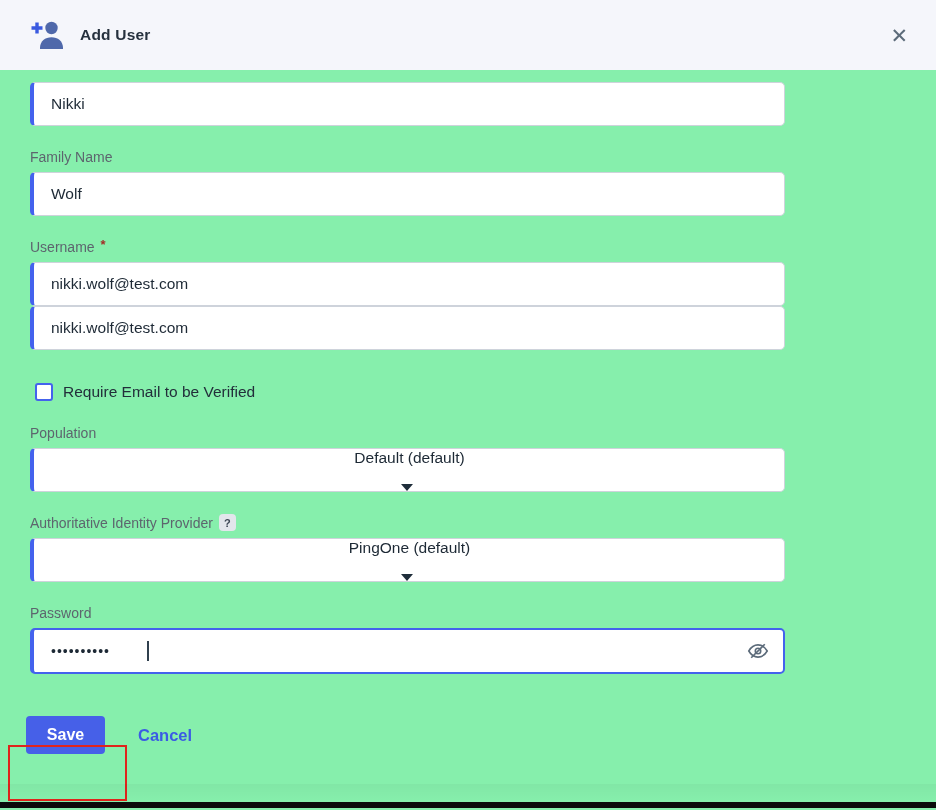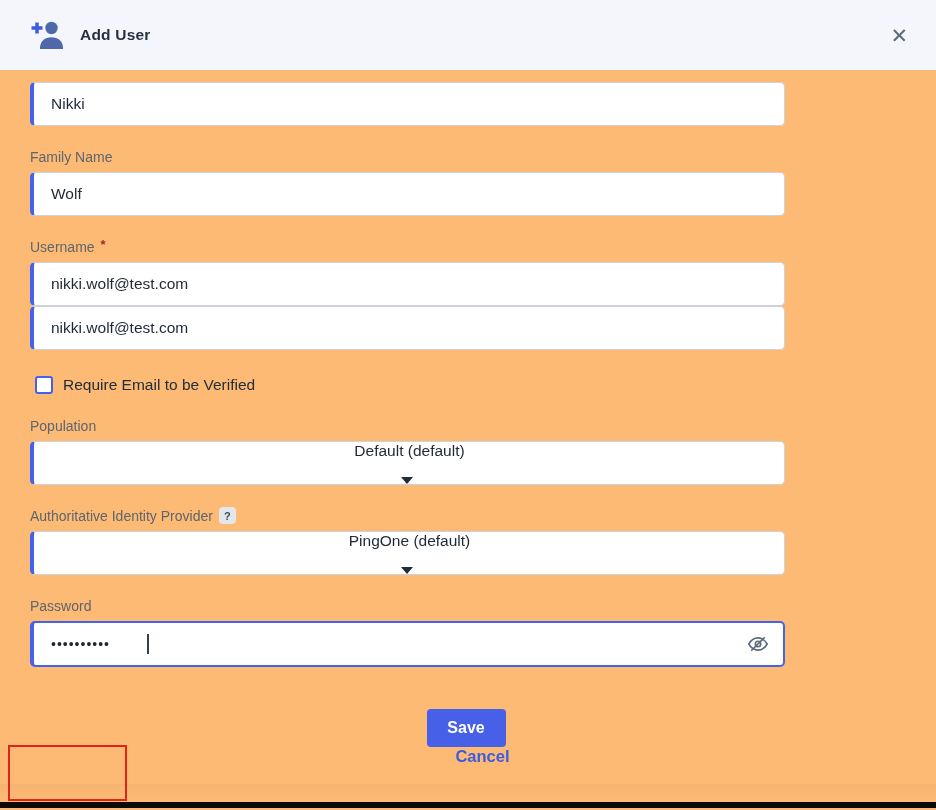--- a/index.html
+++ b/index.html
@@ -1,19 +1,19 @@
 <!DOCTYPE html>
 <html><head>
 <meta charset="utf-8">
 <style>
   * { margin: 0; padding: 0; box-sizing: border-box; }
   html, body { width: 936px; height: 810px; background: #fff; overflow: hidden; }
   body { font-family: "Liberation Sans", sans-serif; position: relative; }
 
-  .page { position: relative; width: 936px; height: 810px; background: #fdba74; }
+  .page { position: relative; width: 936px; height: 810px; background: #86efac; }
 
   
   .modal-header {
     height: 70px; background: #f5f6fb;
     display: flex; align-items: center;
     padding: 0 24px 0 30px;
   }
   .header-icon { width: 34px; height: 30px; margin-right: 16px; flex: 0 0 auto; }
   .modal-title { font-size: 15.5px; font-weight: bold; color: #26313e; letter-spacing: .2px; }
   .close-btn {
@@ -45,41 +45,41 @@
 
   .select-box {
     display: flex; align-items: center; justify-content: space-between; cursor: pointer; flex-direction: column;
   }
   .caret-down {
     width: 0; height: 0; border-left: 6px solid transparent; border-right: 6px solid transparent;
     border-top: 7px solid #1f2d3a; margin-right: 6px;
   }
 
   
-  .checkbox-row { margin-top: 25px; display: flex; align-items: center; height: 20px; }
+  .checkbox-row { margin-top: 32px; display: flex; align-items: center; height: 20px; }
   .checkbox {
     width: 18px; height: 18px; border: 2px solid #4462ed; border-radius: 3px;
     background: #fff; margin: 0 10px 0 5px; cursor: pointer; flex: 0 0 auto;
   }
   .checkbox-label { font-size: 15.5px; color: #222e3a; }
 
   
   .password-wrap { position: relative; width: 755px; }
   .password-input {
     border: 2px solid #4462ed; border-left: 4px solid #4462ed;
     height: 46px; letter-spacing: 1px; font-size: 14px; padding-right: 56px;
   }
   .text-cursor { position: absolute; left: 117px; top: 13px; width: 1.5px; height: 20px; background: #30404e; }
   .eye-btn {
     position: absolute; right: 14px; top: 11px; width: 26px; height: 24px;
     background: none; border: none; cursor: pointer; padding: 0;
   }
 
   
-  .footer { display: flex; align-items: center; padding: 42px 0 0 26px; flex-direction: column; }
+  .footer { display: flex; align-items: center; padding: 42px 0 0 26px; }
   .save-btn {
     width: 79px; height: 38px; background: #4660e8; color: #fff;
     border: none; border-radius: 4px; font-family: inherit;
     font-size: 16px; font-weight: bold; cursor: pointer;
   }
   .cancel-link {
     margin-left: 33px; color: #3b5be4; font-size: 16.5px; font-weight: bold;
     text-decoration: none; cursor: pointer;
   }
 

